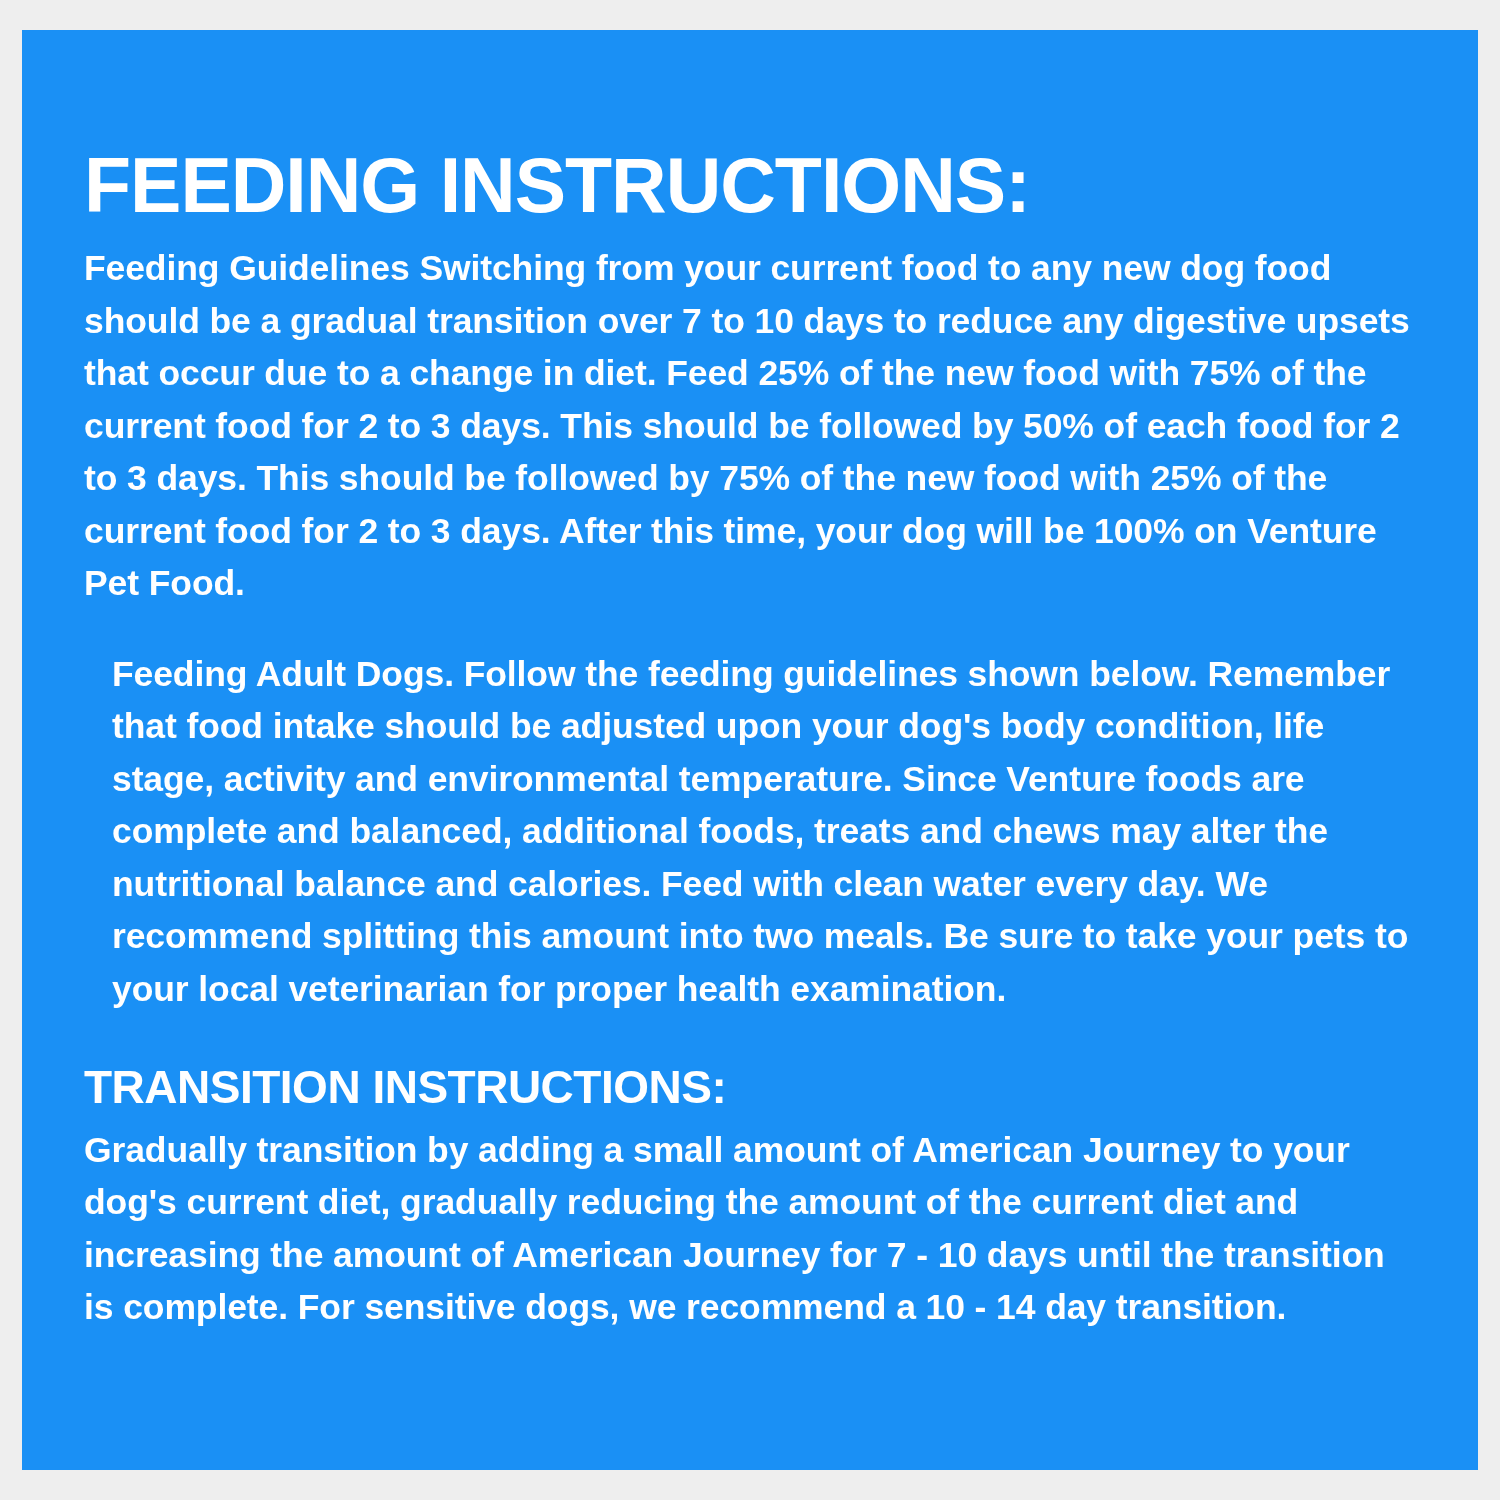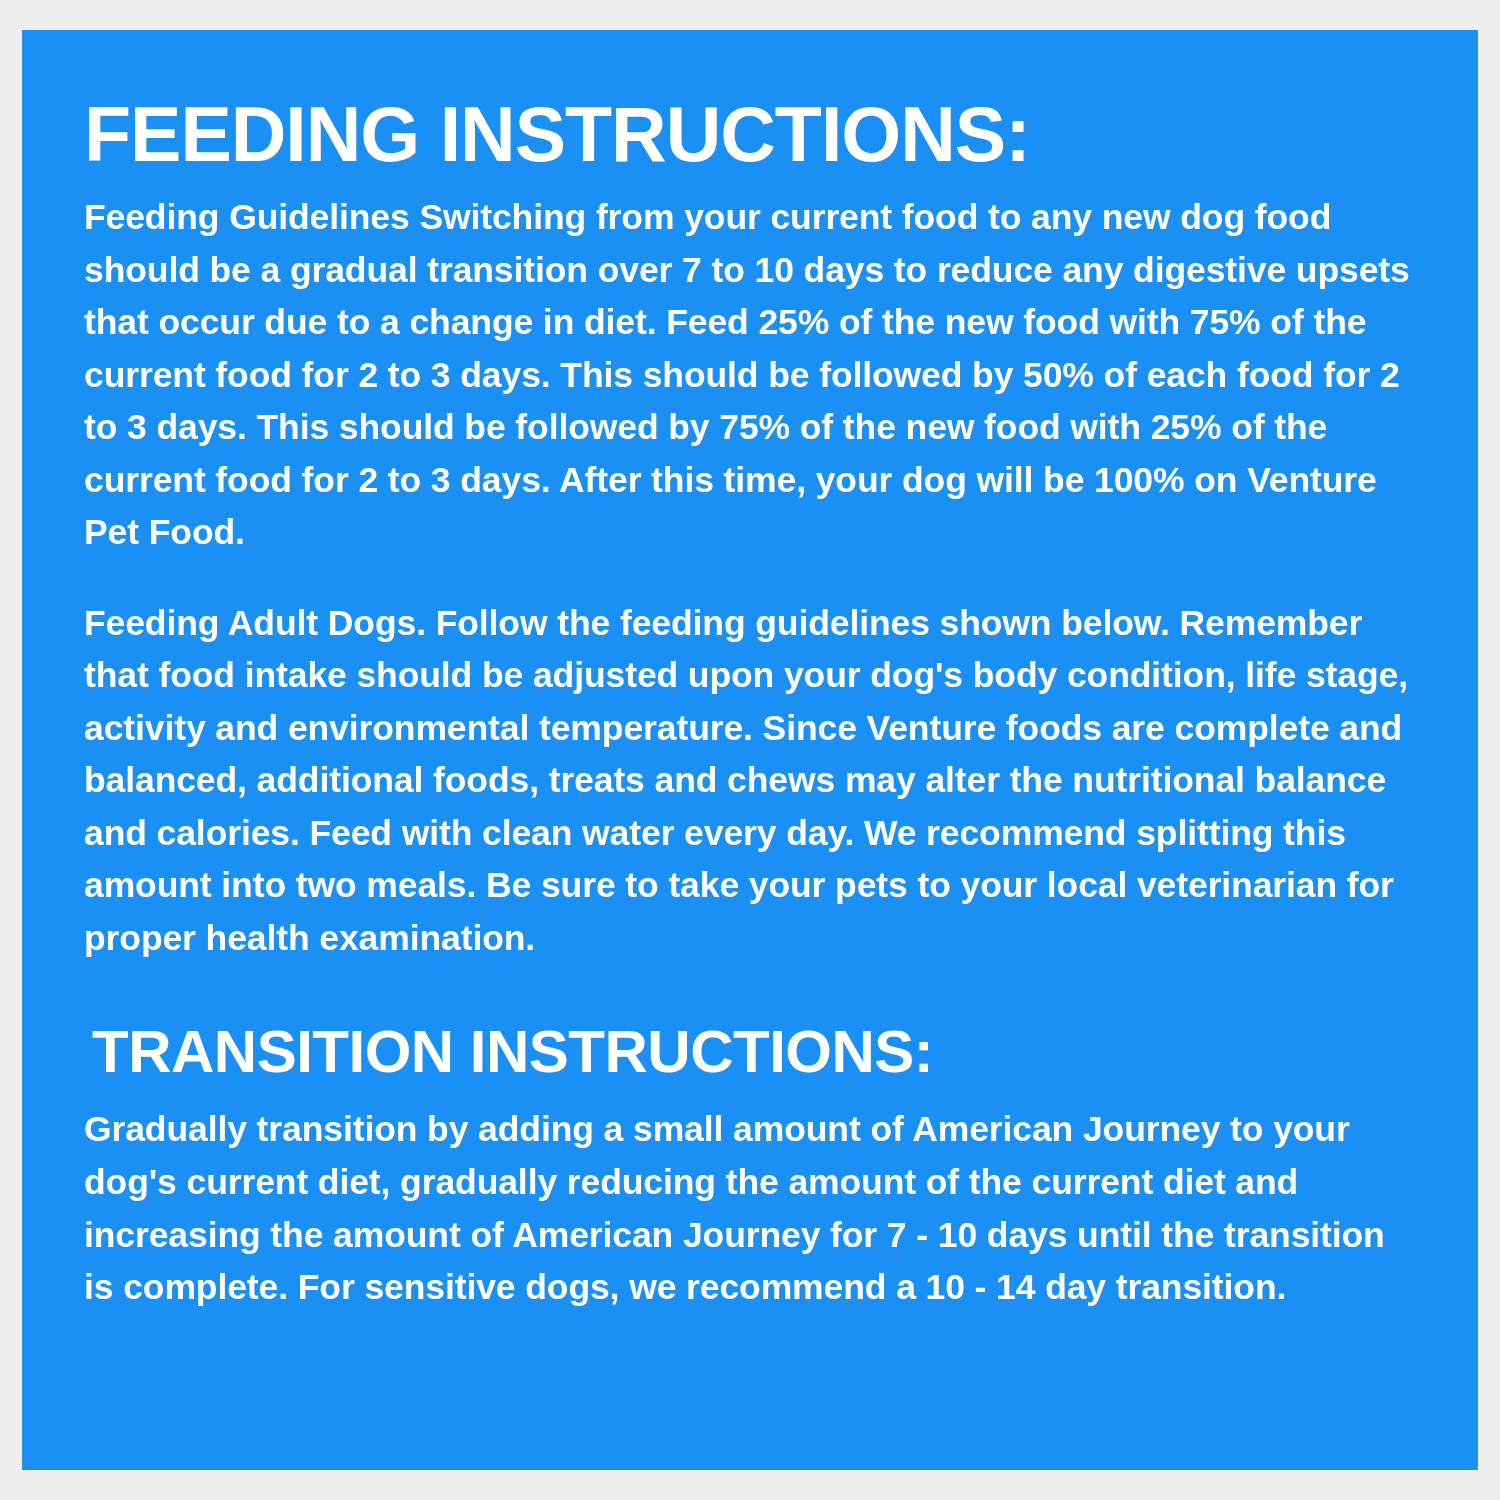--- a/index.html
+++ b/index.html
@@ -24,43 +24,44 @@
     padding: 0 62px;
     overflow: hidden;
   }
   .h1 {
     color: #ffffff;
     font-size: 77px;
     font-weight: bold;
     letter-spacing: -1px;
     line-height: 1.0;
     margin: 0;
-    padding-top: 66px;
+    padding-top: 117px;
     padding-bottom: 18px;
   }
   .h2 {
     color: #ffffff;
-    font-size: 60px;
+    font-size: 46px;
     font-weight: bold;
     letter-spacing: -0.5px;
     line-height: 1.05;
-    margin: 8px;
+    margin: 0;
     padding-top: 48px;
     padding-bottom: 12px;
   }
   .body-text {
     color: #ffffff;
     font-size: 35.5px;
     font-weight: 700;
     line-height: 1.48;
     margin: 0;
     letter-spacing: -0.1px;
   }
   .body-text + .body-text {
     margin-top: 38px;
+    margin-left: 28px;
   }
 </style>
 </head>
 <body>
 
 <div class="panel">
 
   <h1 class="h1">FEEDING INSTRUCTIONS:</h1>
 
   <p class="body-text">Feeding Guidelines Switching from your current food to any new dog food should be a gradual transition over 7 to 10 days to reduce any digestive upsets that occur due to a change in diet. Feed 25% of the new food with 75% of the current food for 2 to 3 days. This should be followed by 50% of each food for 2 to 3 days. This should be followed by 75% of the new food with 25% of the current food for 2 to 3 days. After this time, your dog will be 100% on Venture Pet Food.</p>

